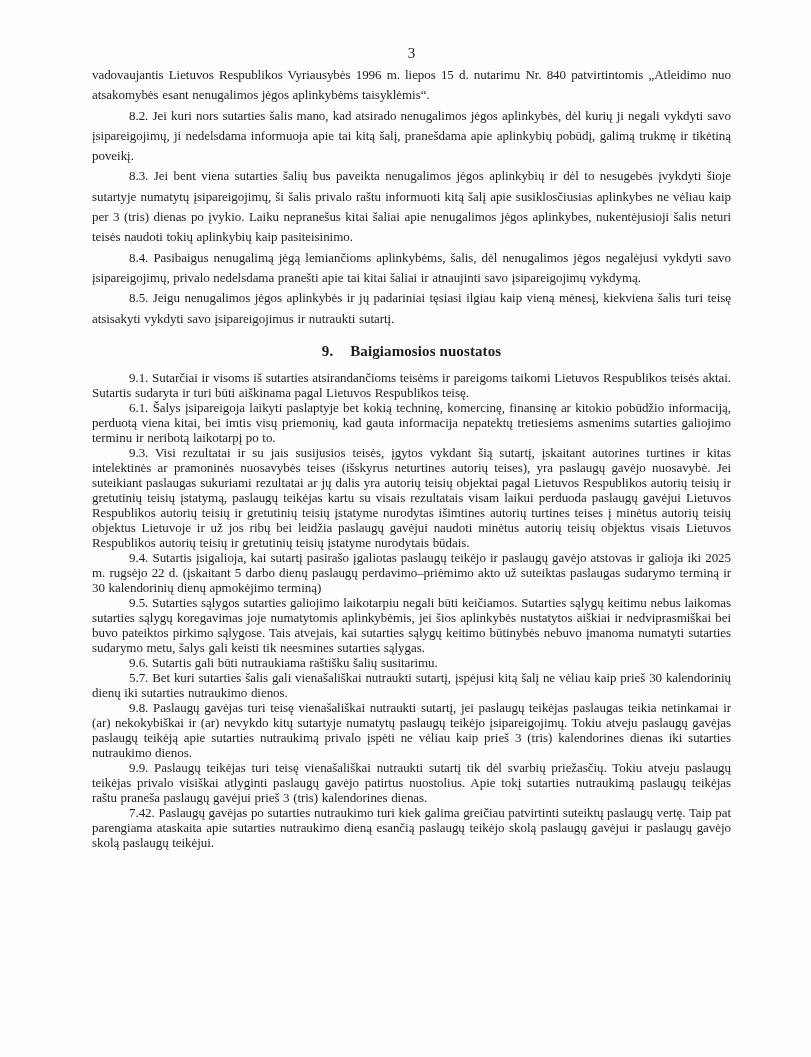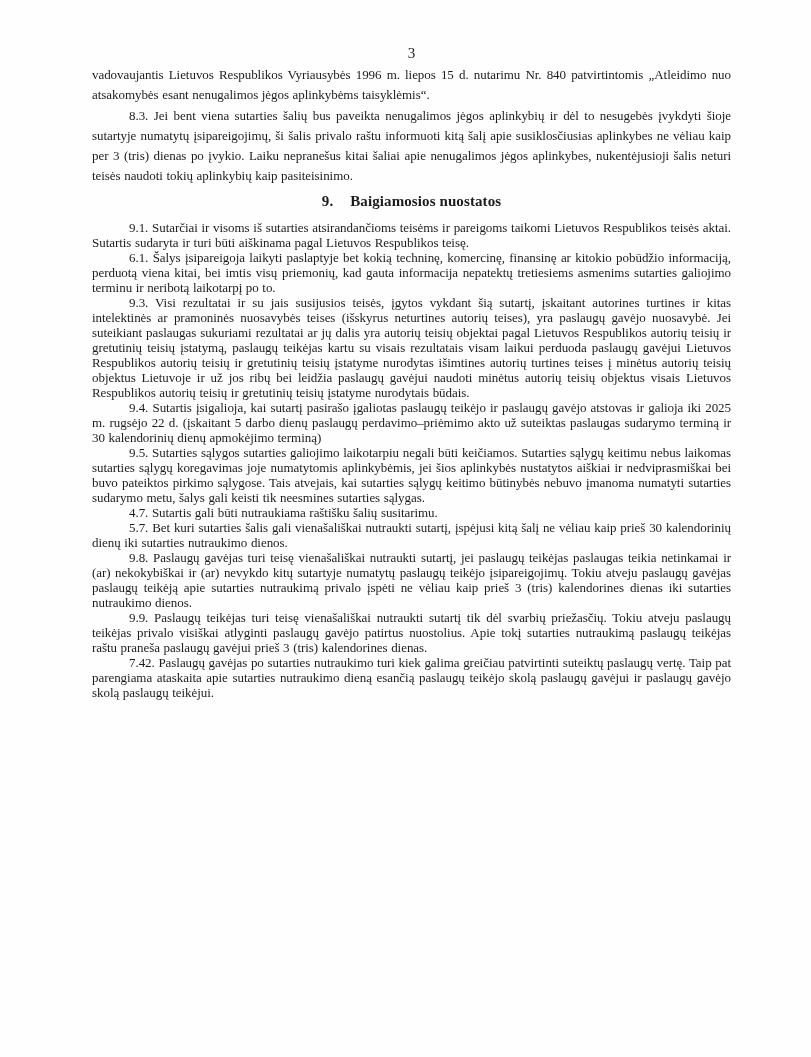--- a/index.html
+++ b/index.html
@@ -36,21 +36,21 @@
     text-indent: 37px;
     letter-spacing: -0.05px;
     word-spacing: 0.4px;
   }
   .no-indent {
     text-indent: 0;
   }
   .s8 { line-height: 20.3px; }
   .s9 { line-height: 15px; }
   .heading {
-    margin: 4px 0 9px 0;
+    margin: 12px 0 9px 0;
     font-size: 15px;
     font-weight: bold;
     text-align: center;
     line-height: 20px;
     letter-spacing: 0.1px;
   }
   .heading .num {
     margin-right: 17px;
   }
 </style>
@@ -58,32 +58,35 @@
 <body>
 
 <div class="page">
   <div class="content">
 
     <div class="page-number">3</div>
 
     <p class="para no-indent s8">vadovaujantis Lietuvos Respublikos Vyriausybės 1996 m. liepos 15 d. nutarimu Nr. 840 patvirtintomis „Atleidimo nuo atsakomybės esant nenugalimos jėgos aplinkybėms taisyklėmis“.</p>
 
     <div>
+      <p class="para s8">8.2. Jei kuri nors sutarties šalis mano, kad atsirado nenugalimos jėgos aplinkybės, dėl kurių ji negali vykdyti savo įsipareigojimų, ji nedelsdama informuoja apie tai kitą šalį, pranešdama apie aplinkybių pobūdį, galimą trukmę ir tikėtiną poveikį.</p>
       <p class="para s8">8.3. Jei bent viena sutarties šalių bus paveikta nenugalimos jėgos aplinkybių ir dėl to nesugebės įvykdyti šioje sutartyje numatytų įsipareigojimų, ši šalis privalo raštu informuoti kitą šalį apie susiklosčiusias aplinkybes ne vėliau kaip per 3 (tris) dienas po įvykio. Laiku nepranešus kitai šaliai apie nenugalimos jėgos aplinkybes, nukentėjusioji šalis neturi teisės naudoti tokių aplinkybių kaip pasiteisinimo.</p>
+      <p class="para s8">8.4. Pasibaigus nenugalimą jėgą lemiančioms aplinkybėms, šalis, dėl nenugalimos jėgos negalėjusi vykdyti savo įsipareigojimų, privalo nedelsdama pranešti apie tai kitai šaliai ir atnaujinti savo įsipareigojimų vykdymą.</p>
+      <p class="para s8">8.5. Jeigu nenugalimos jėgos aplinkybės ir jų padariniai tęsiasi ilgiau kaip vieną mėnesį, kiekviena šalis turi teisę atsisakyti vykdyti savo įsipareigojimus ir nutraukti sutartį.</p>
     </div>
 
     <h2 class="heading"><span class="num">9.</span><span>Baigiamosios nuostatos</span></h2>
 
     <div>
       <p class="para s9">9.1. Sutarčiai ir visoms iš sutarties atsirandančioms teisėms ir pareigoms taikomi Lietuvos Respublikos teisės aktai. Sutartis sudaryta ir turi būti aiškinama pagal Lietuvos Respublikos teisę.</p>
       <p class="para s9">6.1. Šalys įsipareigoja laikyti paslaptyje bet kokią techninę, komercinę, finansinę ar kitokio pobūdžio informaciją, perduotą viena kitai, bei imtis visų priemonių, kad gauta informacija nepatektų tretiesiems asmenims sutarties galiojimo terminu ir neribotą laikotarpį po to.</p>
       <p class="para s9">9.3. Visi rezultatai ir su jais susijusios teisės, įgytos vykdant šią sutartį, įskaitant autorines turtines ir kitas intelektinės ar pramoninės nuosavybės teises (išskyrus neturtines autorių teises), yra paslaugų gavėjo nuosavybė. Jei suteikiant paslaugas sukuriami rezultatai ar jų dalis yra autorių teisių objektai pagal Lietuvos Respublikos autorių teisių ir gretutinių teisių įstatymą, paslaugų teikėjas kartu su visais rezultatais visam laikui perduoda paslaugų gavėjui Lietuvos Respublikos autorių teisių ir gretutinių teisių įstatyme nurodytas išimtines autorių turtines teises į minėtus autorių teisių objektus Lietuvoje ir už jos ribų bei leidžia paslaugų gavėjui naudoti minėtus autorių teisių objektus visais Lietuvos Respublikos autorių teisių ir gretutinių teisių įstatyme nurodytais būdais.</p>
       <p class="para s9">9.4. Sutartis įsigalioja, kai sutartį pasirašo įgaliotas paslaugų teikėjo ir paslaugų gavėjo atstovas ir galioja iki 2025 m. rugsėjo 22 d. (įskaitant 5 darbo dienų paslaugų perdavimo–priėmimo akto už suteiktas paslaugas sudarymo terminą ir 30 kalendorinių dienų apmokėjimo terminą)</p>
       <p class="para s9">9.5. Sutarties sąlygos sutarties galiojimo laikotarpiu negali būti keičiamos. Sutarties sąlygų keitimu nebus laikomas sutarties sąlygų koregavimas joje numatytomis aplinkybėmis, jei šios aplinkybės nustatytos aiškiai ir nedviprasmiškai bei buvo pateiktos pirkimo sąlygose. Tais atvejais, kai sutarties sąlygų keitimo būtinybės nebuvo įmanoma numatyti sutarties sudarymo metu, šalys gali keisti tik neesmines sutarties sąlygas.</p>
-      <p class="para s9">4.7. Sutartis gali būti nutraukiama raštišku šalių susitarimu.</p>
+      <p class="para s9">9.6. Sutartis gali būti nutraukiama raštišku šalių susitarimu.</p>
       <p class="para s9">5.7. Bet kuri sutarties šalis gali vienašališkai nutraukti sutartį, įspėjusi kitą šalį ne vėliau kaip prieš 30 kalendorinių dienų iki sutarties nutraukimo dienos.</p>
       <p class="para s9">9.8. Paslaugų gavėjas turi teisę vienašališkai nutraukti sutartį, jei paslaugų teikėjas paslaugas teikia netinkamai ir (ar) nekokybiškai ir (ar) nevykdo kitų sutartyje numatytų paslaugų teikėjo įsipareigojimų. Tokiu atveju paslaugų gavėjas paslaugų teikėją apie sutarties nutraukimą privalo įspėti ne vėliau kaip prieš 3 (tris) kalendorines dienas iki sutarties nutraukimo dienos.</p>
       <p class="para s9">9.9. Paslaugų teikėjas turi teisę vienašališkai nutraukti sutartį tik dėl svarbių priežasčių. Tokiu atveju paslaugų teikėjas privalo visiškai atlyginti paslaugų gavėjo patirtus nuostolius. Apie tokį sutarties nutraukimą paslaugų teikėjas raštu praneša paslaugų gavėjui prieš 3 (tris) kalendorines dienas.</p>
       <p class="para s9">7.42. Paslaugų gavėjas po sutarties nutraukimo turi kiek galima greičiau patvirtinti suteiktų paslaugų vertę. Taip pat parengiama ataskaita apie sutarties nutraukimo dieną esančią paslaugų teikėjo skolą paslaugų gavėjui ir paslaugų gavėjo skolą paslaugų teikėjui.</p>
     </div>
 
   </div>
 </div>
 
 </body></html>

